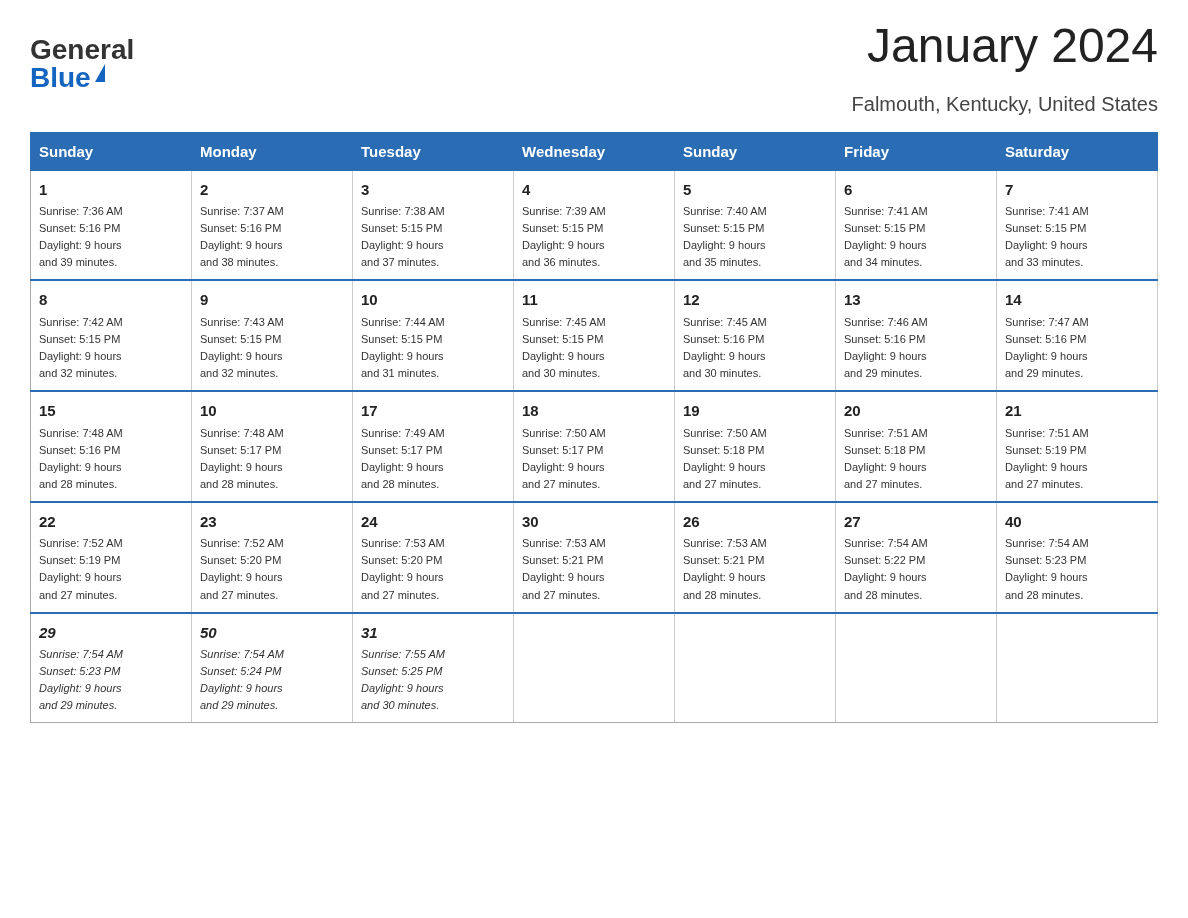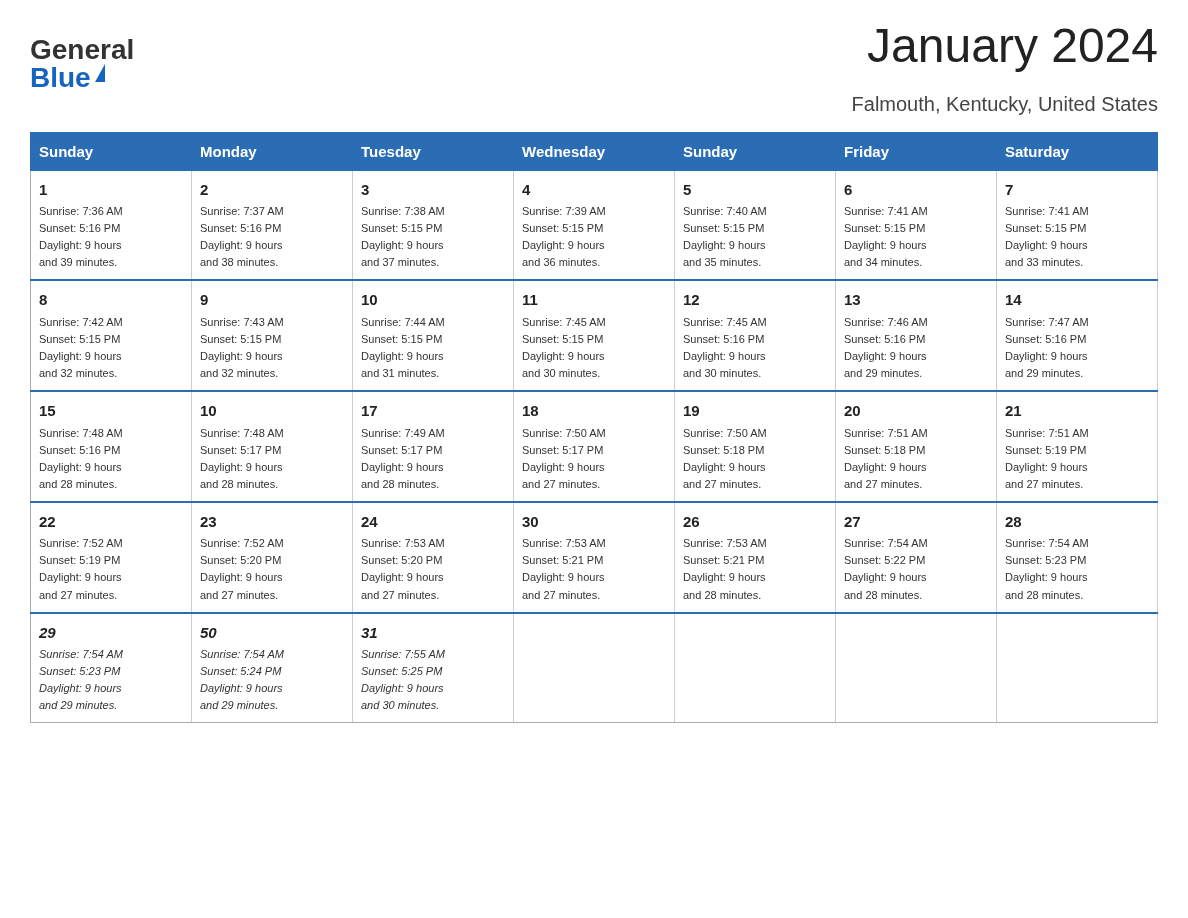--- a/index.html
+++ b/index.html
@@ -248,21 +248,21 @@
         </td>
         <td>
           <span class="day-number">26</span>
           <div class="day-info">Sunrise: 7:53 AM<br>Sunset: 5:21 PM<br>Daylight: 9 hours<br>and 28 minutes.</div>
         </td>
         <td>
           <span class="day-number">27</span>
           <div class="day-info">Sunrise: 7:54 AM<br>Sunset: 5:22 PM<br>Daylight: 9 hours<br>and 28 minutes.</div>
         </td>
         <td>
-          <span class="day-number">28</span>
+          <span class="day-number">40</span>
           <div class="day-info">Sunrise: 7:54 AM<br>Sunset: 5:23 PM<br>Daylight: 9 hours<br>and 28 minutes.</div>
         </td>
       </tr>
       <tr class="row-divider">
         <td>
           <span class="day-number">29</span>
           <div class="day-info">Sunrise: 7:54 AM<br>Sunset: 5:23 PM<br>Daylight: 9 hours<br>and 29 minutes.</div>
         </td>
         <td>
           <span class="day-number">50</span>

